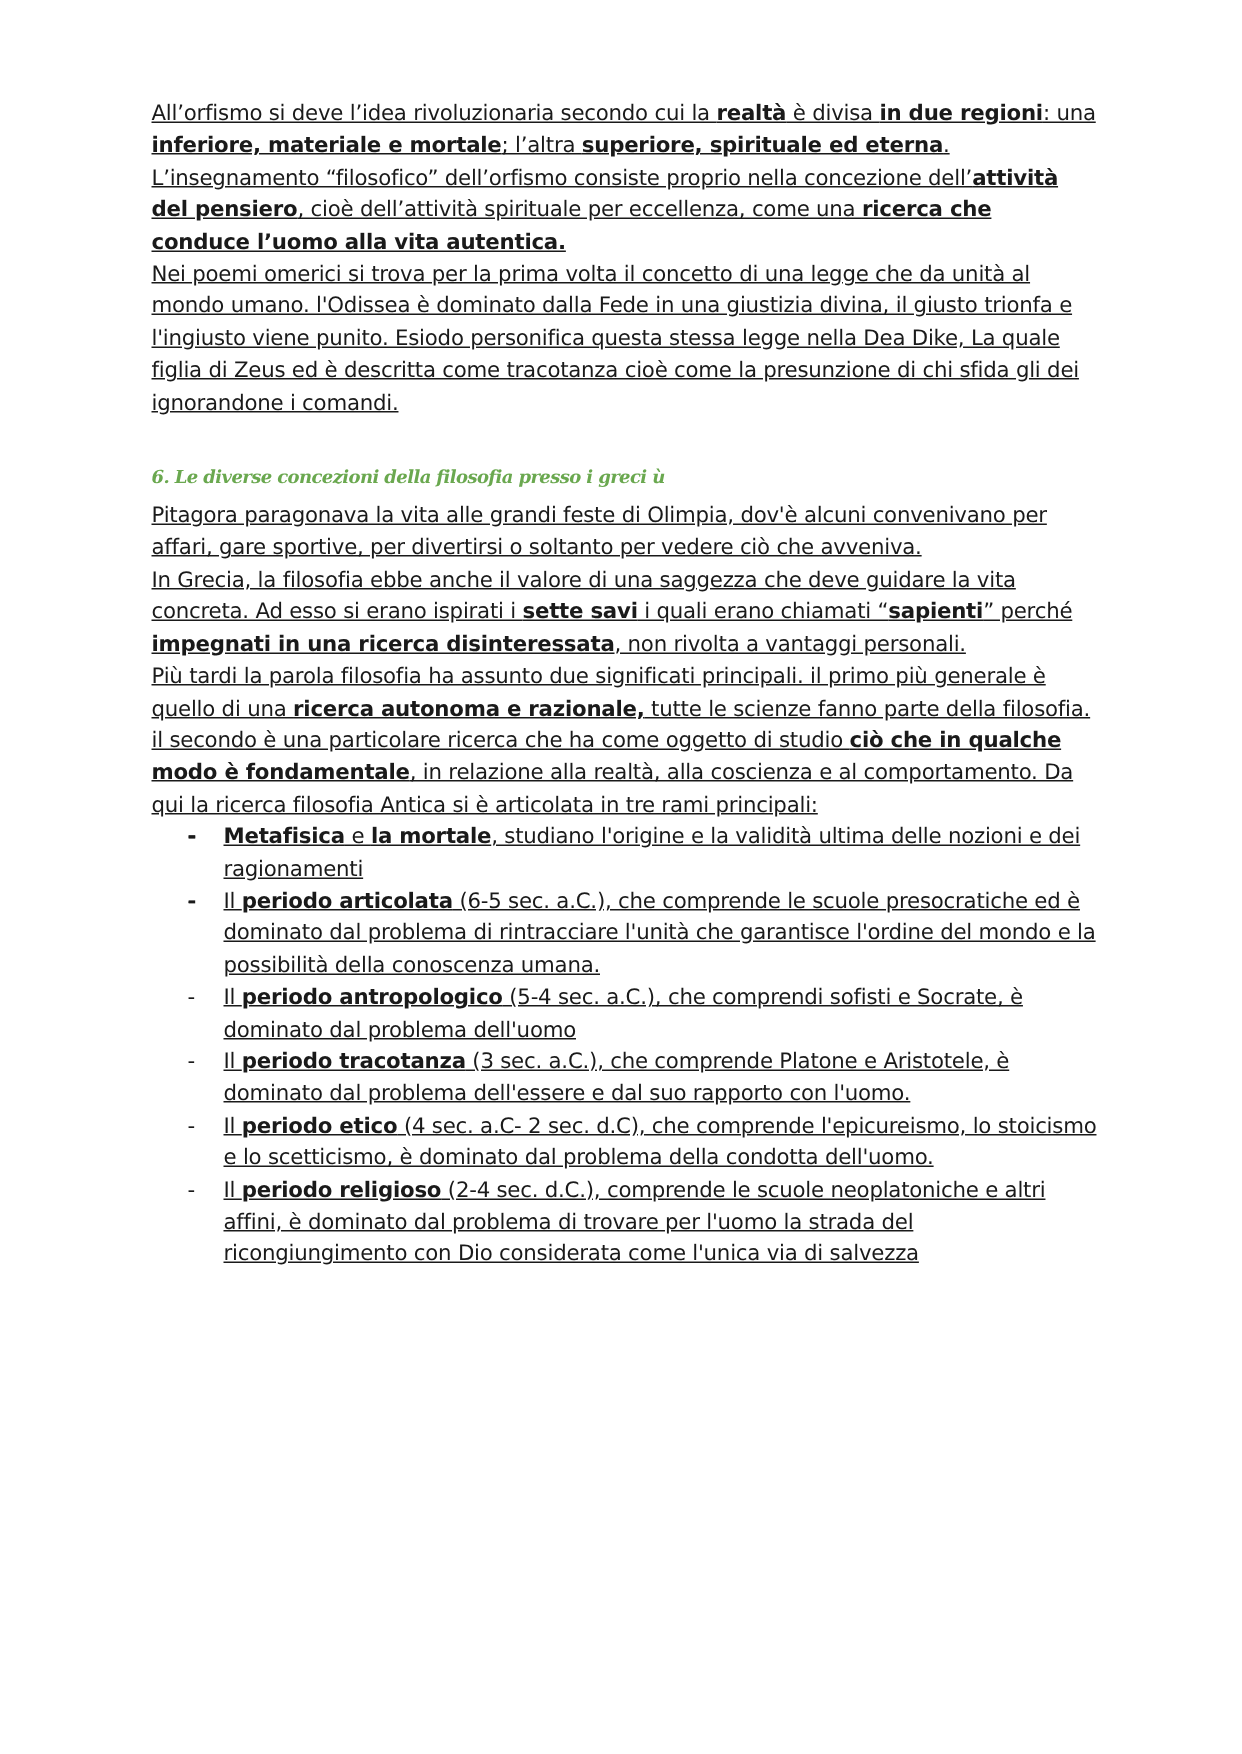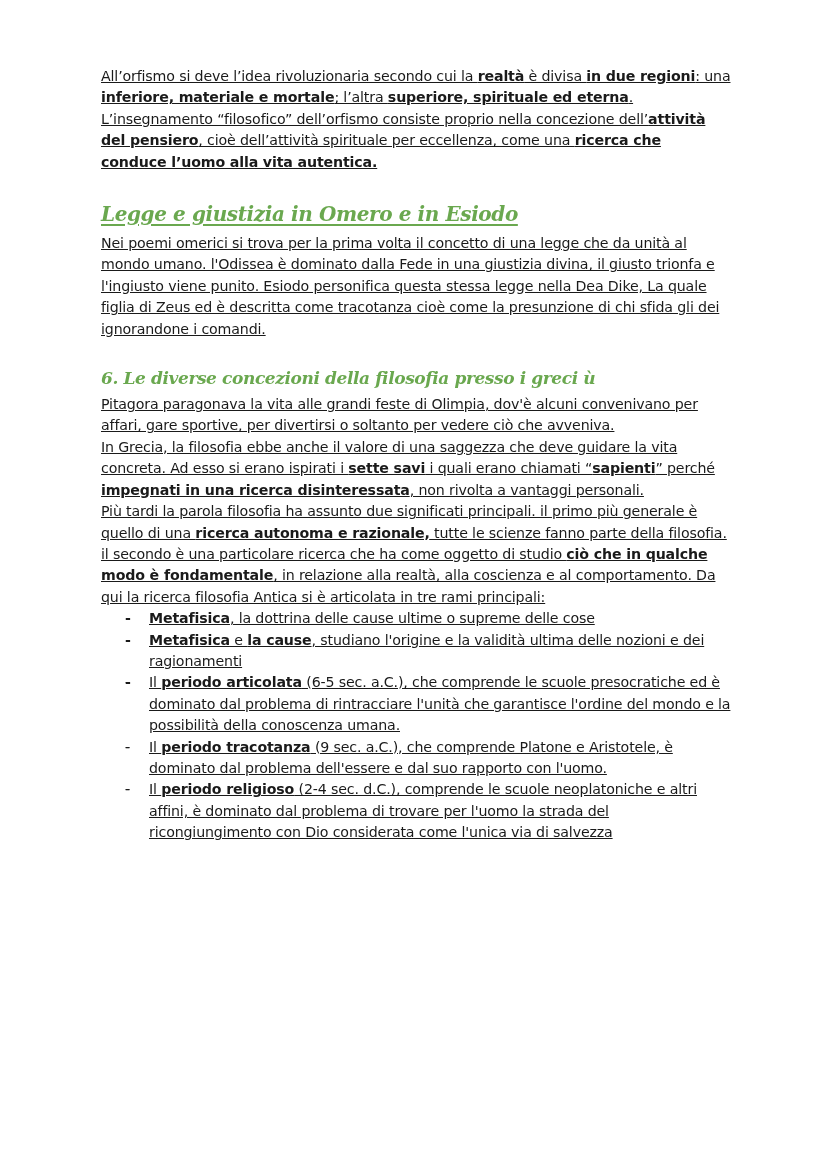--- a/index.html
+++ b/index.html
@@ -5,70 +5,70 @@
   html, body { margin: 0; padding: 0; background: #ffffff; }
   body { width: 828px; height: 1169px; position: relative; overflow: hidden;
          font-family: "DejaVu Sans", sans-serif; color: #1a1a1a; }
   .page { position: absolute; left: 101px; top: 66px; width: 630px; }
   p, .li { font-size: 14.2px; line-height: 21.4px; margin: 0; letter-spacing: -0.15px; text-decoration: underline; }
   b { font-weight: bold; }
   .h { font-family: "DejaVu Serif", serif; font-style: italic; font-weight: bold;
        color: #6aa84f; margin: 0; letter-spacing: -0.4px; }
   .h1 { font-size: 20px; line-height: 30px; text-decoration: underline;
         text-decoration-thickness: 2px; text-underline-offset: 3px; margin-top: 26px; margin-bottom: 4px; }
-  .h2 { font-size: 17px; line-height: 28px; margin-top: 24px; margin-bottom: 2px; }
+  .h2 { font-size: 12px; line-height: 28px; margin-top: 24px; margin-bottom: 2px; }
   .h3 { font-size: 17px; line-height: 28px; margin-top: 2px; margin-bottom: 2px; margin-left: -2px; }
   ul { list-style: none; margin: 0; padding: 0; }
   .li { position: relative; padding-left: 48px; }
   .li .dash { position: absolute; left: 24px; top: 0; font-weight: bold; }
   .li2 { position: relative; padding-left: 48px; }
   .li2 .dash { position: absolute; left: 24px; top: 0; font-weight: normal; }
 </style>
 </head>
 <body>
 
 <div class="page">
 
   <p><span>All’orfismo si deve l’idea rivoluzionaria secondo cui la </span><b>realtà</b><span> è divisa </span><b>in due regioni</b><span>: una </span><b>inferiore, materiale e mortale</b><span>; l’altra </span><b>superiore, spirituale ed eterna</b><span>. L’insegnamento “filosofico” dell’orfismo consiste proprio nella concezione dell’</span><b>attività del pensiero</b><span>, cioè dell’attività spirituale per eccellenza, come una </span><b>ricerca che conduce l’uomo alla vita autentica.</b></p>
 
-  <h2 class="h h1">Legge e giustizia in Omero e in Esiodo</h2>
   <p>Nei poemi omerici si trova per la prima volta il concetto di una legge che da unità al mondo umano. l'Odissea è dominato dalla Fede in una giustizia divina, il giusto trionfa e l'ingiusto viene punito. Esiodo personifica  questa stessa legge nella Dea Dike, La quale figlia di Zeus ed è descritta come tracotanza cioè come la presunzione di chi sfida gli dei  ignorandone i comandi.</p>
 
   <h2 class="h h2">6. Le diverse concezioni della filosofia presso i greci ù</h2>
   <p><span>Pitagora paragonava la vita alle grandi feste di Olimpia, dov'è alcuni convenivano per affari, gare sportive, per divertirsi o soltanto per vedere ciò che avveniva.</span><br><span>In Grecia, la filosofia ebbe anche il valore di una saggezza che deve guidare la vita concreta. Ad esso si erano ispirati i </span><b>sette savi</b><span> i quali erano chiamati “</span><b>sapienti</b><span>” perché </span><b>impegnati in una ricerca disinteressata</b><span>, non rivolta a vantaggi personali.</span><br><span> Più tardi la parola filosofia ha assunto due significati principali. il primo più generale è quello di una </span><b>ricerca autonoma e razionale,</b><span> tutte le scienze fanno parte della filosofia. il secondo è una particolare ricerca che ha come oggetto di studio </span><b>ciò che in qualche modo è fondamentale</b><span>, in relazione alla realtà, alla coscienza e al comportamento. Da qui la ricerca filosofia Antica si è articolata in tre rami principali:</span></p>
 
   <ul>
     <li class="li">
       <span class="dash">-</span>
-      <span><b>Metafisica</b><span>, la dottrina delle cause ultime o supreme delle cose</span></span>
     </li>
     <li class="li">
       <span class="dash">-</span>
-      <span><b>Metafisica</b><span> e </span><b>la cause</b><span>, studiano l'origine e la validità ultima delle nozioni e dei ragionamenti</span></span>
+      <span><b>Metafisica</b><span> e </span><b>la mortale</b><span>, studiano l'origine e la validità ultima delle nozioni e dei ragionamenti</span></span>
     </li>
     <li class="li">
       <span class="dash">-</span>
     </li>
   </ul>
 
 
   <ul>
     <li class="li li2">
       <span class="dash">-</span>
       <span><span>Il </span><b>periodo articolata</b><span> (6-5 sec. a.C.), che comprende le scuole presocratiche ed è dominato dal problema di rintracciare l'unità che garantisce l'ordine del mondo e la possibilità della conoscenza umana.</span></span>
     </li>
     <li class="li li2">
       <span class="dash">-</span>
+      <span><span> Il </span><b>periodo antropologico</b><span> (5-4 sec. a.C.), che comprendi sofisti e Socrate, è dominato dal problema dell'uomo</span></span>
     </li>
     <li class="li li2">
       <span class="dash">-</span>
-      <span><span> Il </span><b>periodo tracotanza</b><span> (9 sec. a.C.), che comprende Platone e Aristotele, è dominato dal problema dell'essere e dal suo rapporto con l'uomo.</span></span>
+      <span><span> Il </span><b>periodo tracotanza</b><span> (3 sec. a.C.), che comprende Platone e Aristotele, è dominato dal problema dell'essere e dal suo rapporto con l'uomo.</span></span>
     </li>
     <li class="li li2">
       <span class="dash">-</span>
+      <span><span> Il </span><b>periodo etico</b><span> (4 sec. a.C- 2 sec. d.C), che comprende l'epicureismo, lo stoicismo e lo scetticismo, è dominato dal problema della condotta dell'uomo.</span></span>
     </li>
     <li class="li li2">
       <span class="dash">-</span>
       <span><span> Il </span><b>periodo religioso</b><span> (2-4 sec. d.C.), comprende le scuole neoplatoniche e altri affini, è dominato dal problema di trovare per l'uomo la strada del ricongiungimento con Dio considerata come l'unica via di salvezza</span></span>
     </li>
   </ul>
 
 </div>
 
 </body></html>

